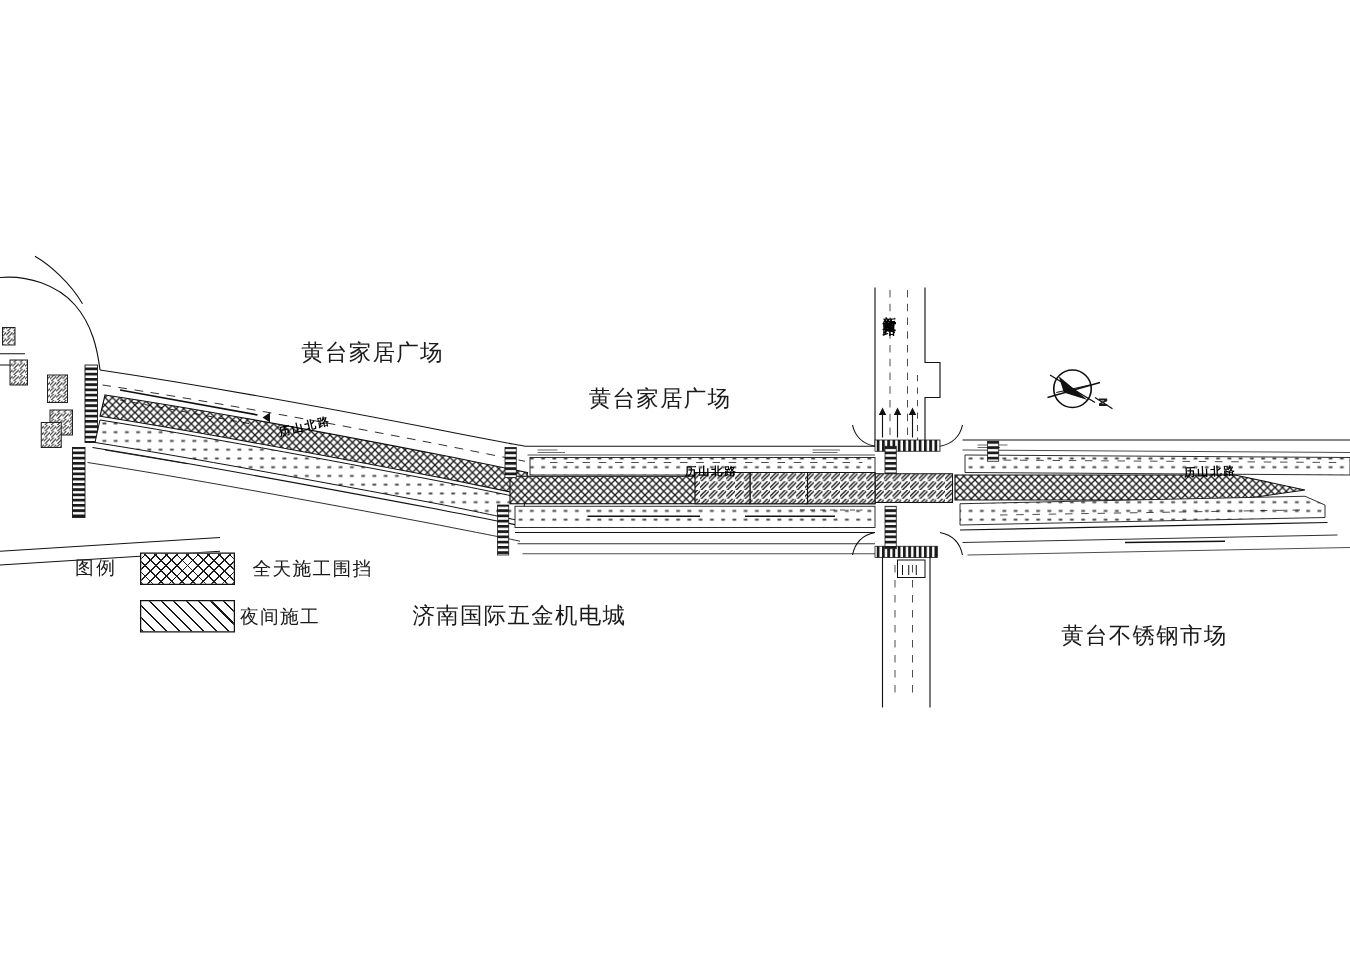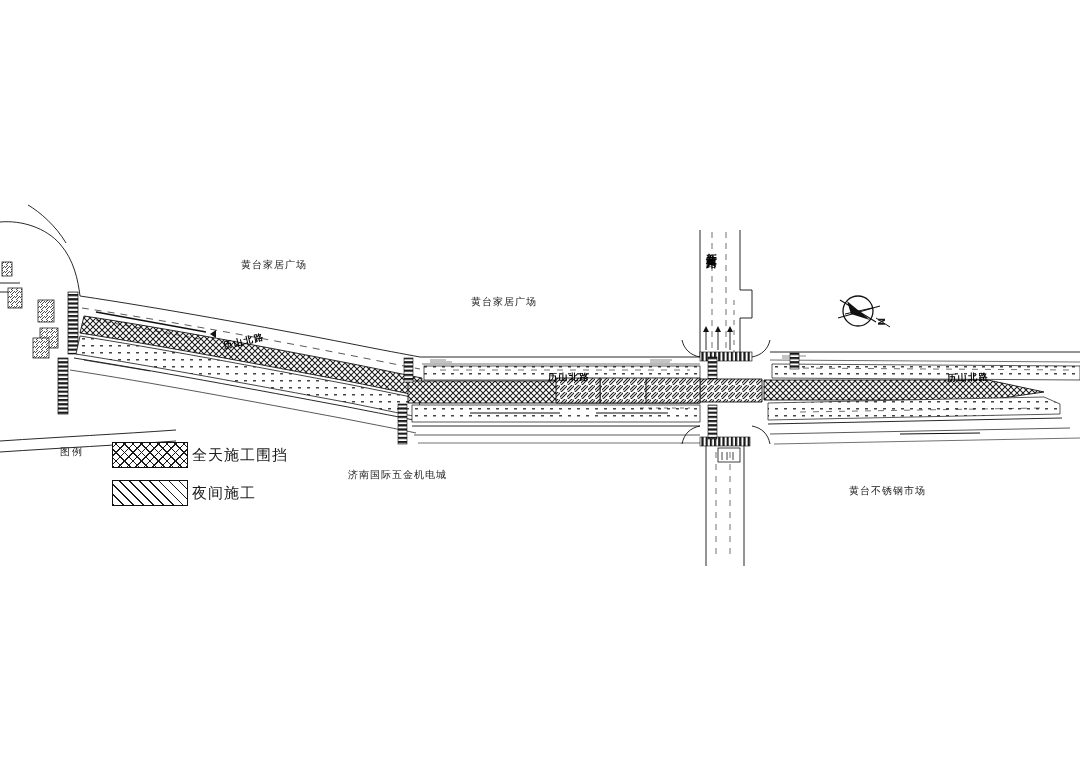--- a/index.html
+++ b/index.html
@@ -3,22 +3,22 @@
 <meta charset="utf-8">
 <style>
   html,body{margin:0;padding:0;background:#ffffff;}
   body{width:1080px;height:766px;overflow:hidden;
        font-family:"Liberation Sans","DejaVu Sans",sans-serif;color:#111;}
   #stage{position:relative;width:1080px;height:766px;background:#fff;}
   svg#plan{position:absolute;left:0;top:0;width:1080px;height:766px;}
 
   .lbl{position:absolute;white-space:nowrap;color:#1a1a1a;
        font-family:"DejaVu Sans","Liberation Sans",sans-serif;}
-  .poi{font-size:10px;letter-spacing:1px;}
-  .legend-title{font-size:10px;letter-spacing:2px;}
+  .poi{font-size:18px;letter-spacing:1px;margin-top:12px;}
+  .legend-title{font-size:15px;letter-spacing:2px;}
   .legend-text{font-size:15px;letter-spacing:1px;}
   .roadlbl{font-size:9px;letter-spacing:1.5px;font-weight:bold;color:#000;}
   .vroadlbl{font-size:11px;letter-spacing:2px;font-weight:bold;color:#000;
             writing-mode:vertical-rl;text-orientation:upright;line-height:1.05;}
   .north-n{font-size:9px;font-weight:bold;}
 
   .legend-swatch{position:absolute;border:1px solid #111;box-sizing:border-box;}
 </style>
 </head>
 <body>
@@ -205,30 +205,30 @@
 
     </g>
   </svg>
 
   <div class="lbl legend-title" style="left:60px;top:445px;">图例</div>
 
   <div class="legend-swatch" style="left:112px;top:442px;width:76px;height:26px;
        background-image:repeating-linear-gradient(45deg,#1a1a1a 0 1px,transparent 1px 6px),
                         repeating-linear-gradient(-45deg,#1a1a1a 0 1px,transparent 1px 6px);
        background-color:#fff;"></div>
-  <div class="lbl legend-text" style="left:192px;top:446px;">全天施工围挡</div>
+  <div class="lbl legend-text" style="left:202px;top:446px;">全天施工围挡</div>
 
   <div class="legend-swatch" style="left:112px;top:480px;width:76px;height:26px;
        background-image:repeating-linear-gradient(45deg,#1a1a1a 0 1.2px,transparent 1.2px 7px);
        background-color:#fff;"></div>
   <div class="lbl legend-text" style="left:192px;top:484px;text-align:right;">夜间施工</div>
 
   <div class="lbl poi" style="left:241px;top:258px;">黄台家居广场</div>
   <div class="lbl poi" style="left:471px;top:295px;">黄台家居广场</div>
-  <div class="lbl poi" style="left:348px;top:468px;">济南国际五金机电城</div>
+  <div class="lbl poi" style="left:330px;top:468px;">济南国际五金机电城</div>
   <div class="lbl poi" style="left:849px;top:484px;">黄台不锈钢市场</div>
 
   <div class="lbl roadlbl" style="left:222px;top:340px;transform:rotate(-13deg);transform-origin:left top;">历山北路</div>
   <div class="lbl roadlbl" style="left:548px;top:371px;">历山北路</div>
   <div class="lbl roadlbl" style="left:947px;top:372px;transform:rotate(-2deg);transform-origin:left top;">历山北路</div>
 
   <div class="lbl vroadlbl" style="left:705px;top:244px;">新黄路</div>
 
   <div class="lbl north-n" style="left:886px;top:318px;transform:rotate(90deg);transform-origin:left top;">N</div>
 

